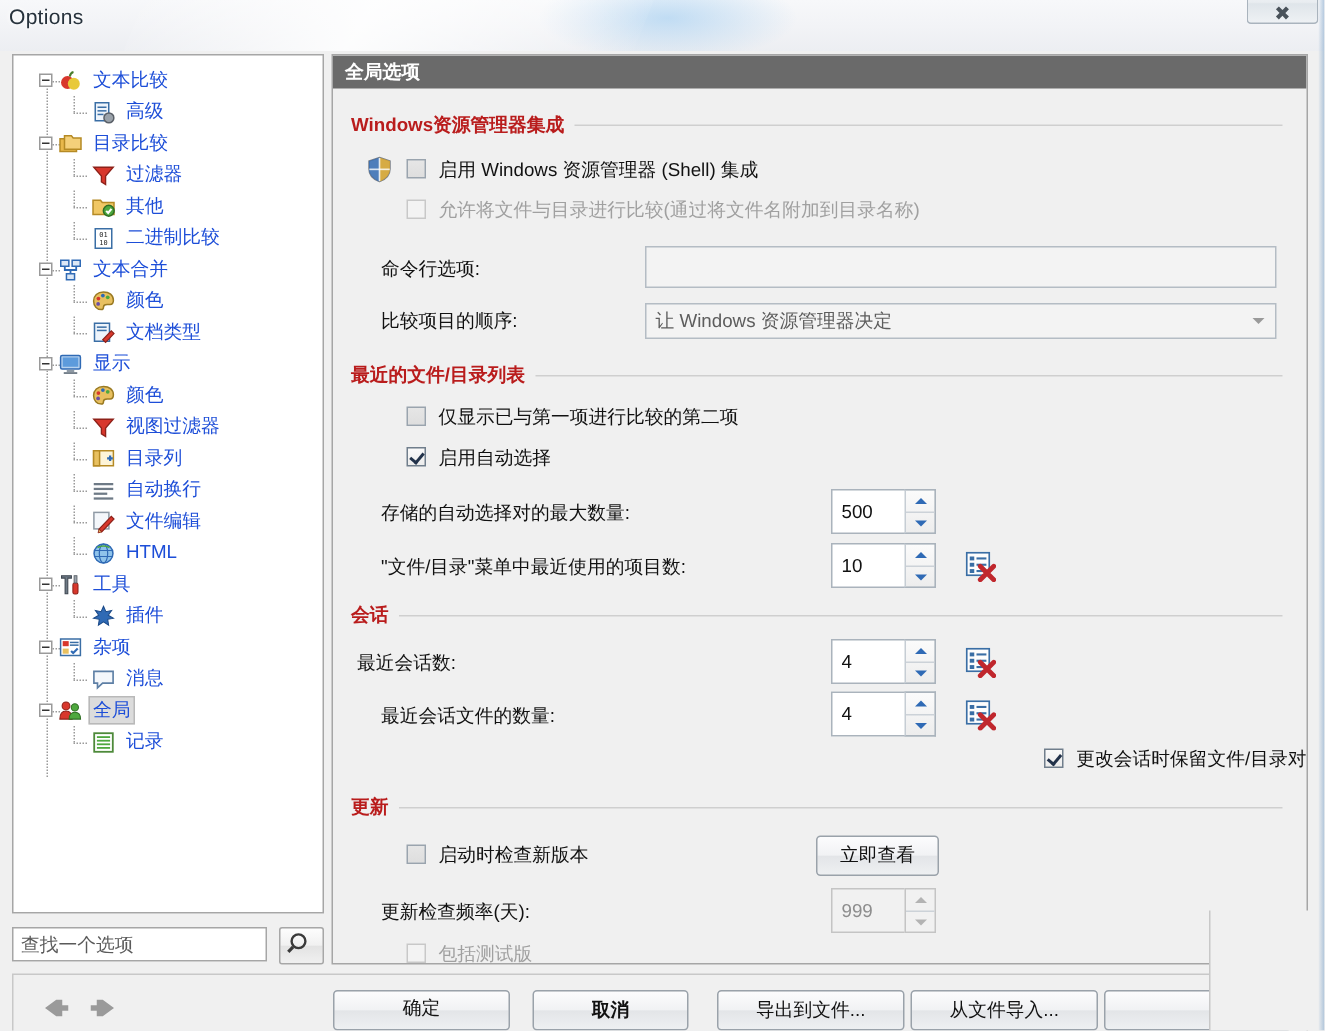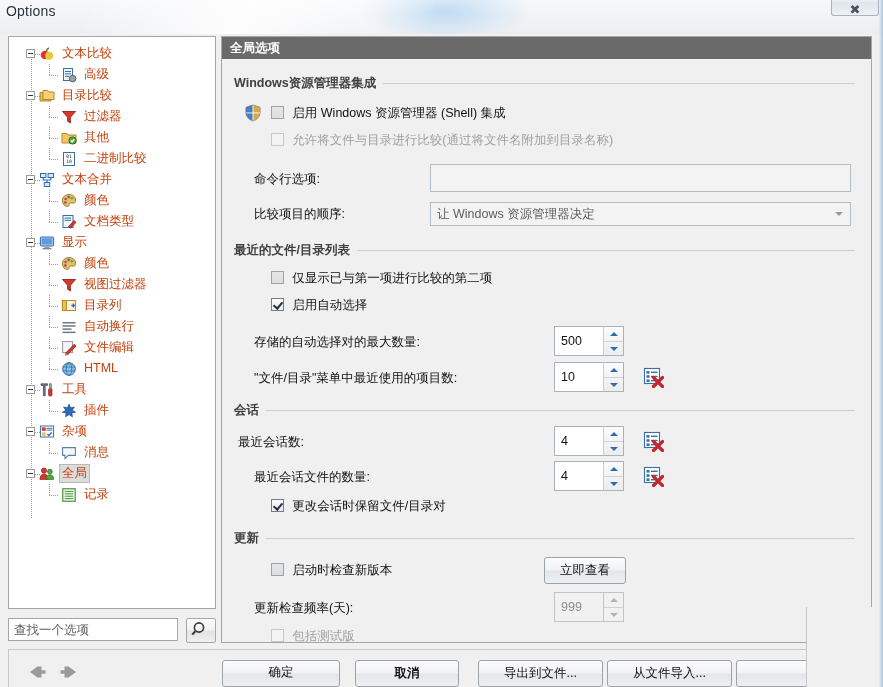--- a/index.html
+++ b/index.html
@@ -52,21 +52,21 @@
     z-index:30;pointer-events:none;
   }
   
   #tree-panel{
     position:absolute;left:8px;top:2px;width:206px;height:571px;
     background:#fff;border:1px solid #a6a6a6;overflow:hidden;
   }
   .tree{padding:6px 0 0 0;}
   .tnode{
     position:relative;height:21px;line-height:21px;white-space:nowrap;
-    font-size:12.5px;color:#c2410c;cursor:default;
+    font-size:12.5px;color:#1d4ed8;cursor:default;
   }
   .tnode .lbl{display:inline-block;vertical-align:middle;padding:0 3px;}
   .tnode.sel .lbl{background:#dcdcdc;border:1px solid #b9b9b9;padding:0 2px;line-height:17px;}
   .exp{
     position:absolute;width:9px;height:9px;border:1px solid #9a9a9a;background:#fff;
     top:6px;box-sizing:border-box;
   }
   .exp:before{content:"";position:absolute;left:1px;top:3px;width:5px;height:1px;background:#333;}
   .dots{position:absolute;border-left:1px dotted #9a9a9a;}
   .dash{position:absolute;border-top:1px dotted #9a9a9a;}
@@ -92,21 +92,21 @@
     position:absolute;left:221px;top:2px;width:651px;height:607px;
     background:#f0f0f0;border:1px solid #a6a6a6;box-sizing:border-box;overflow:hidden;
   }
   #opt-header{
     height:22px;background:#6a6a6a;color:#fff;font-weight:bold;font-size:12.5px;
     line-height:22px;padding-left:8px;
   }
   #opt-body{position:relative;padding:0;}
   .grp{position:relative;margin:14px 16px 0 12px;}
   .grp-title{
-    display:inline-block;font-weight:bold;font-size:12.5px;color:#404040;
+    display:inline-block;font-weight:bold;font-size:12.5px;color:#b91c1c;
     padding-right:7px;background:#f0f0f0;position:relative;z-index:2;
   }
   .grp-line{position:absolute;left:0;right:0;top:8px;border-top:1px solid #cfcfcf;z-index:1;}
   .row{position:relative;height:auto;margin:0;}
   .lbl-txt{font-size:12.5px;color:#111;}
   .lbl-txt.dis{color:#a0a0a0;}
   
   .cb{
     display:inline-block;width:13px;height:13px;box-sizing:border-box;
     border:1px solid #8c9aa8;background:#fff;vertical-align:-2px;margin-right:5px;position:relative;
@@ -478,21 +478,21 @@
               <rect x="4.5" y="9.2" width="3" height="2.6" fill="#3a6ea5"></rect>
               <rect x="4.5" y="13.4" width="3" height="2.6" fill="#3a6ea5"></rect>
               <rect x="9" y="5.6" width="6.6" height="1.4" fill="#3a6ea5"></rect>
               <rect x="9" y="9.8" width="6.6" height="1.4" fill="#3a6ea5"></rect>
               <rect x="9" y="14" width="6.6" height="1.4" fill="#3a6ea5"></rect>
               <path d="M11.5 11.5 L20.5 20.5 M20.5 11.5 L11.5 20.5" stroke="#c0272d" stroke-width="3.2" stroke-linecap="round"></path>
             </svg>
           </span>
         </div>
 
-        <div class="row" style="margin:5px 0 0 49px;height:20px;">
+        <div class="row" style="margin:5px 0 0 49px;height:20px;text-align:right;">
           <label>
             <span class="cb on"></span>
             <span class="lbl-txt">更改会话时保留文件/目录对</span>
           </label>
         </div>
 
         <div class="grp" style="margin-top:12px;">
           <div class="grp-line"></div>
           <span class="grp-title">更新</span>
         </div>

